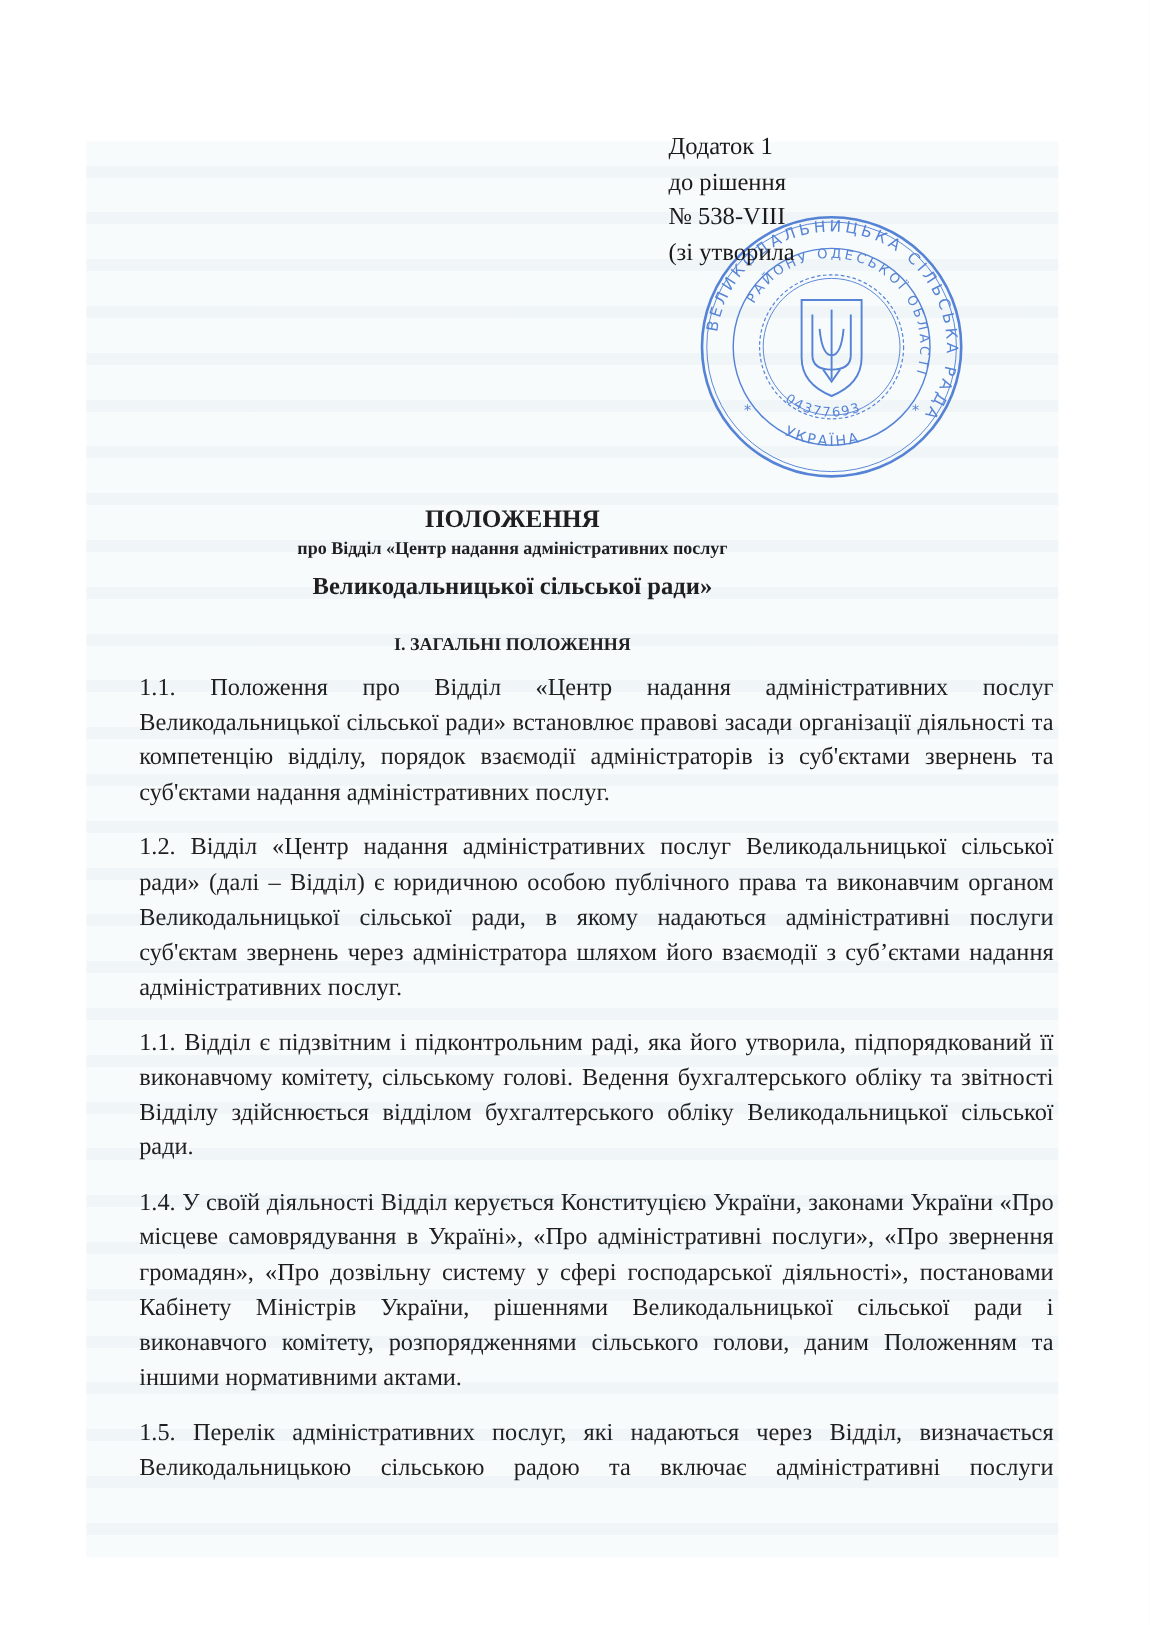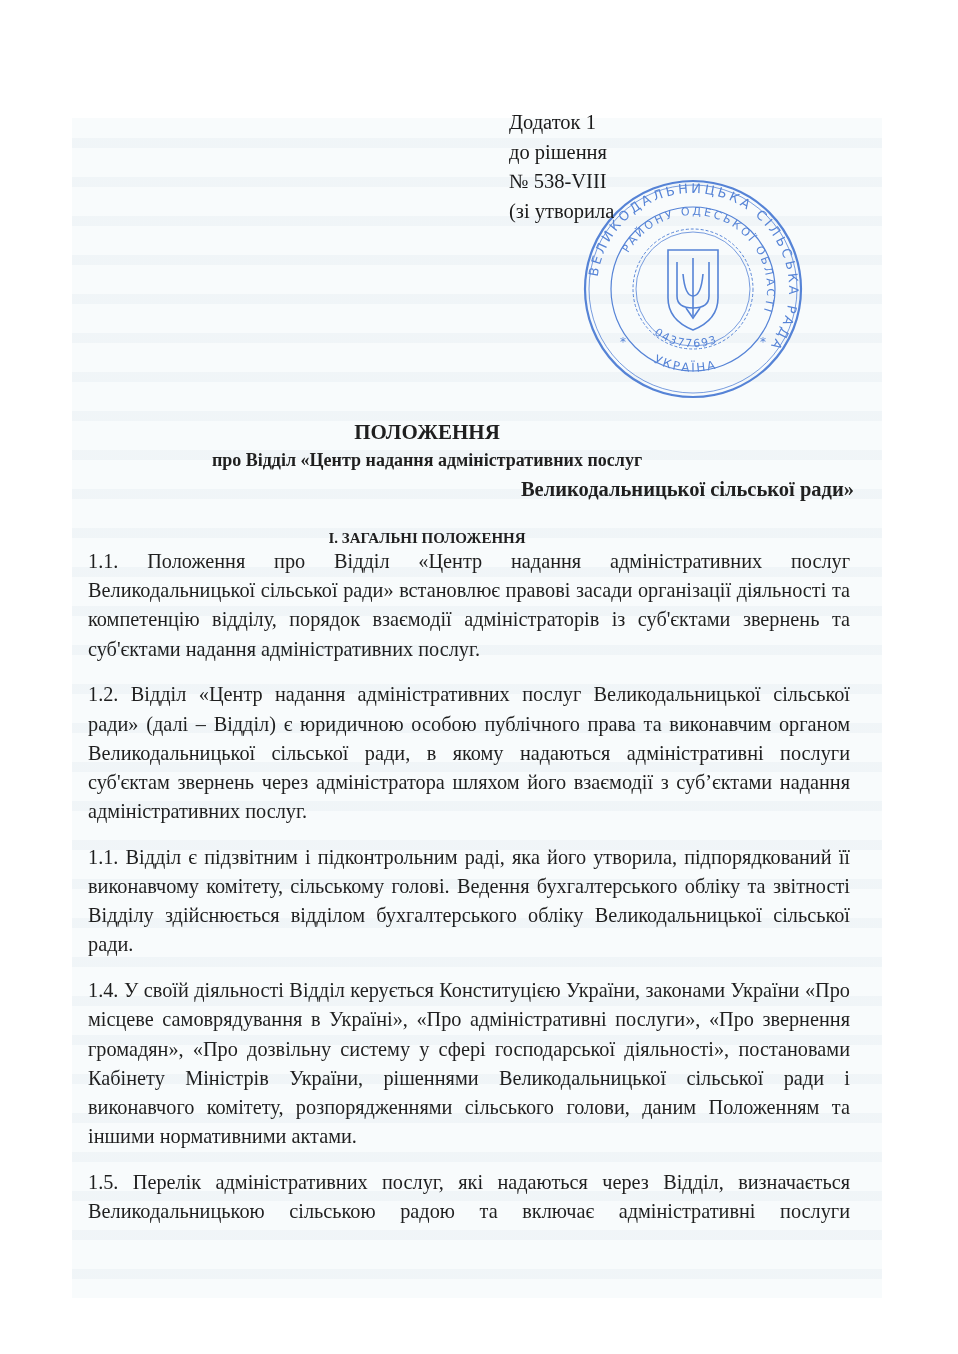--- a/index.html
+++ b/index.html
@@ -11,36 +11,36 @@
     position: absolute; left: 72px; top: 118px; width: 810px; height: 1180px;
     background:
       repeating-linear-gradient(180deg, rgba(200,215,225,0.0) 0px, rgba(200,215,225,0.0) 20px, rgba(205,218,228,0.18) 20px, rgba(205,218,228,0.18) 30px, rgba(200,215,225,0.0) 30px, rgba(200,215,225,0.0) 39px);
     background-color: rgba(240,246,248,0.45);
     pointer-events: none;
   }
   .appendix {
     position: absolute; left: 509px; top: 108px;
     font-size: 20.5px; line-height: 29.5px; color: #1a1a1a; z-index: 3;
   }
-  .appendix div { white-space: nowrap; }
+  .appendix div { white-space: nowrap; margin-left: 48px; }
   .stamp {
     position: absolute; left: 582px; top: 178px; width: 222px; height: 222px; z-index: 2;
     opacity: 0.85;
   }
   .title-block { position: absolute; left: 0; width: 854px; text-align: center; z-index: 3; }
   .title-main { top: 420px; font-weight: bold; font-size: 21px; }
-  .title-sub1 { top: 450px; font-weight: bold; font-size: 18px; }
-  .title-sub2 { top: 478px; font-weight: bold; font-size: 20.5px; text-align: right; }
+  .title-sub1 { top: 450px; font-weight: bold; font-size: 15px; }
+  .title-sub2 { top: 478px; font-weight: bold; font-size: 20.5px; }
   .section-heading { top: 530px; font-weight: bold; font-size: 15px; }
   .body-text {
     position: absolute; left: 88px; width: 762px; font-size: 20.3px; line-height: 29.2px;
     text-align: justify; z-index: 3;
   }
   .body-text p { margin: 0 0 16.5px 0; text-align: justify; text-align-last: left; }
-  .p1 { top: 547px; }
+  .p1 { top: 559px; margin-left: 28px; }
   .last-line-clip { height: 62px; overflow: hidden; }
 </style>
 </head>
 <body>
 
 <div class="showthrough"></div>
 
 <div class="appendix">
   <div>Додаток 1</div>
   <div>до рішення</div>

